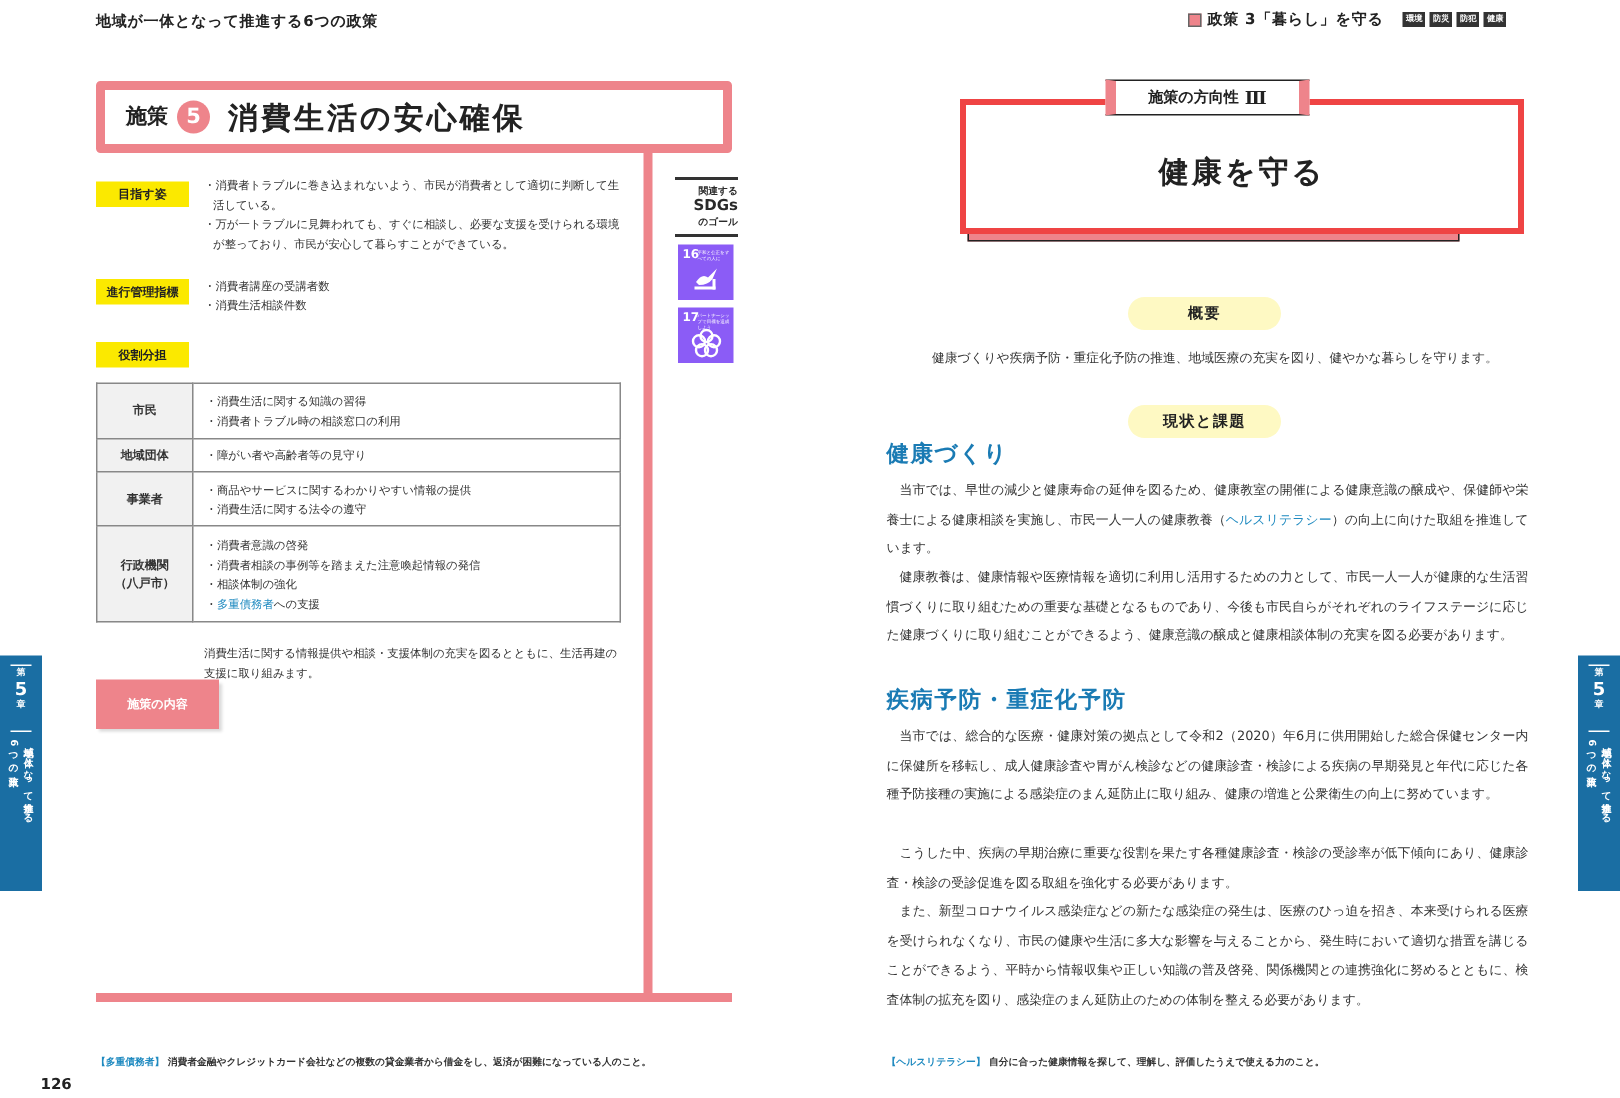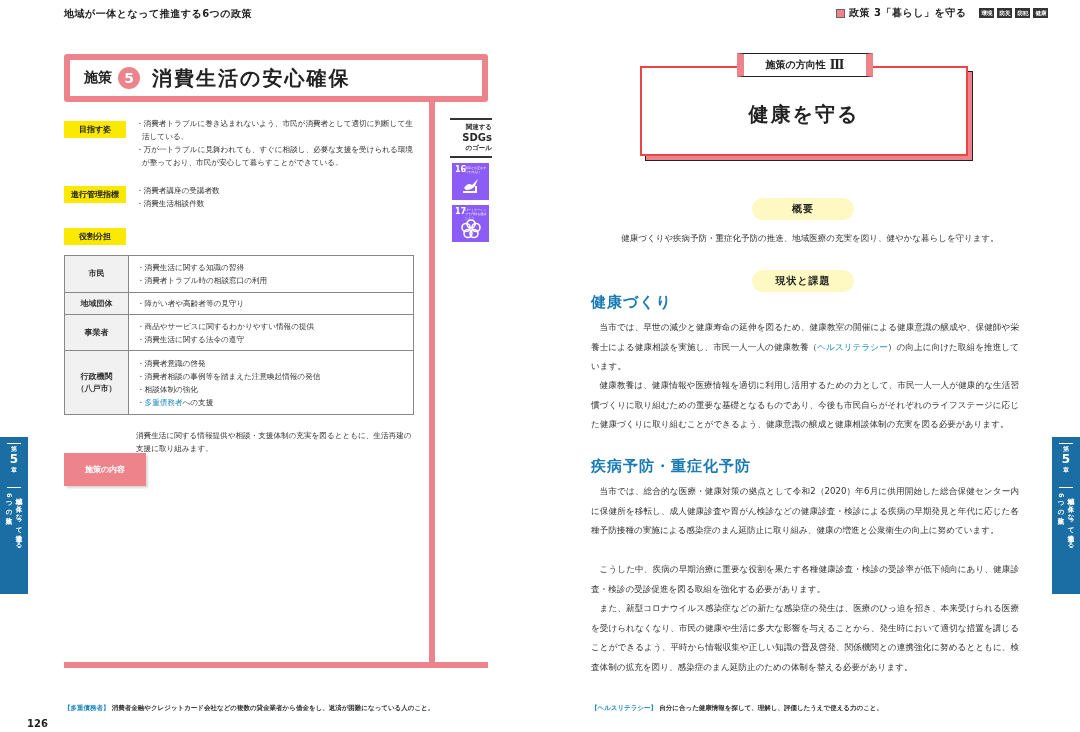--- a/index.html
+++ b/index.html
@@ -51,27 +51,27 @@
   .side-tab .chap { position: absolute; left: 0; width: 28px; top: 8px; text-align: center; font-size: 6px; font-weight: bold; line-height: 8px; }
   .side-tab .chap .n { font-size: 12px; line-height: 13px; display: block; }
   .side-tab .bar { position: absolute; left: 7px; width: 14px; height: 1px; background: #fff; }
   .side-tab .vt { position: absolute; top: 56px; left: 4px; writing-mode: vertical-rl; font-size: 6.5px; font-weight: bold; line-height: 10px; height: 95px; }
 
   .footnote { position: absolute; top: 704px; font-size: 6.5px; font-weight: bold; color: #333; }
   .footnote .term { color: #1f8ac0; }
   .page-num { position: absolute; top: 718px; font-size: 10px; font-weight: bold; color: #222; }
 
   
-  .rh-right { position: absolute; left: 792px; top: 6px; display: flex; align-items: center; margin-left: 44px; }
+  .rh-right { position: absolute; left: 792px; top: 6px; display: flex; align-items: center; }
   .rh-square { width: 9px; height: 9px; background: #ee848b; border: 1px solid #666; margin-right: 4px; }
   .rh-text { font-size: 10px; font-weight: bold; color: #222; margin-right: 10px; letter-spacing: 0.5px; }
   .rh-tag { background: #333; color: #fff; font-size: 5.5px; font-weight: bold; padding: 1px 2px; margin-left: 3px; height: 10px; line-height: 8px; }
 
   .dir-shadow { position: absolute; left: 645px; top: 71px; width: 328px; height: 90px; background: #ee848b; border: 1px solid #222; }
-  .dir-box { position: absolute; left: 640px; top: 66px; width: 328px; height: 90px; background: #fff; border: 2px solid #ef4444; display: flex; align-items: center; justify-content: center; }
+  .dir-box { position: absolute; left: 640px; top: 66px; width: 376px; height: 90px; background: #fff; border: 4px solid #ef4444; display: flex; align-items: center; justify-content: center; }
   .dir-title { font-size: 20px; font-weight: bold; color: #222; letter-spacing: 2px; margin-top: 6px; }
   .dir-tab { position: absolute; left: 737px; top: 53px; width: 136px; height: 24px; background: #fff; border: 1px solid #222; border-left: 7px solid #ee848b; border-right: 7px solid #ee848b; display: flex; align-items: center; justify-content: center; font-size: 10px; font-weight: bold; color: #222; }
   .dir-tab .roman { font-family: "DejaVu Serif", serif; font-size: 12px; margin-left: 4px; }
 
   .pill { position: absolute; left: 752px; width: 102px; height: 22px; border-radius: 11px; background: #fef9c3; font-size: 10px; font-weight: bold; color: #222; display: flex; align-items: center; justify-content: center; letter-spacing: 1px; }
 
   .summary { position: absolute; left: 540px; width: 540px; top: 233px; text-align: center; font-size: 8.5px; color: #333; }
 
   .sec-h { position: absolute; left: 591px; font-size: 15px; font-weight: bold; color: #1a7bb4; letter-spacing: 1px; }
   .para { position: absolute; left: 591px; width: 428px; font-size: 8.6px; line-height: 19.5px; color: #333; text-indent: 1em; text-align: justify; }

